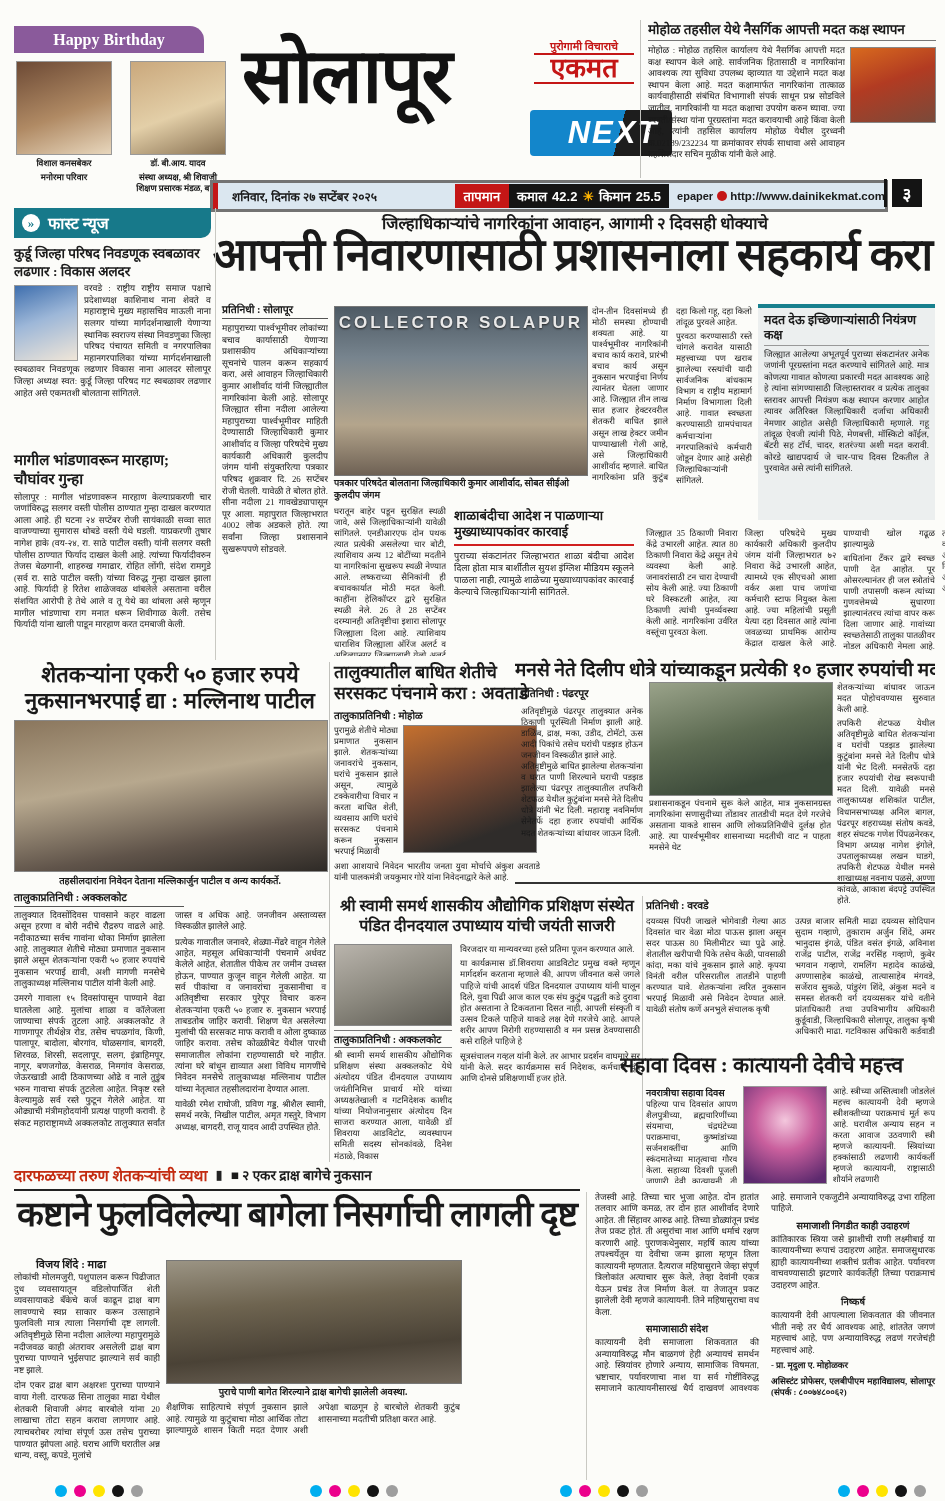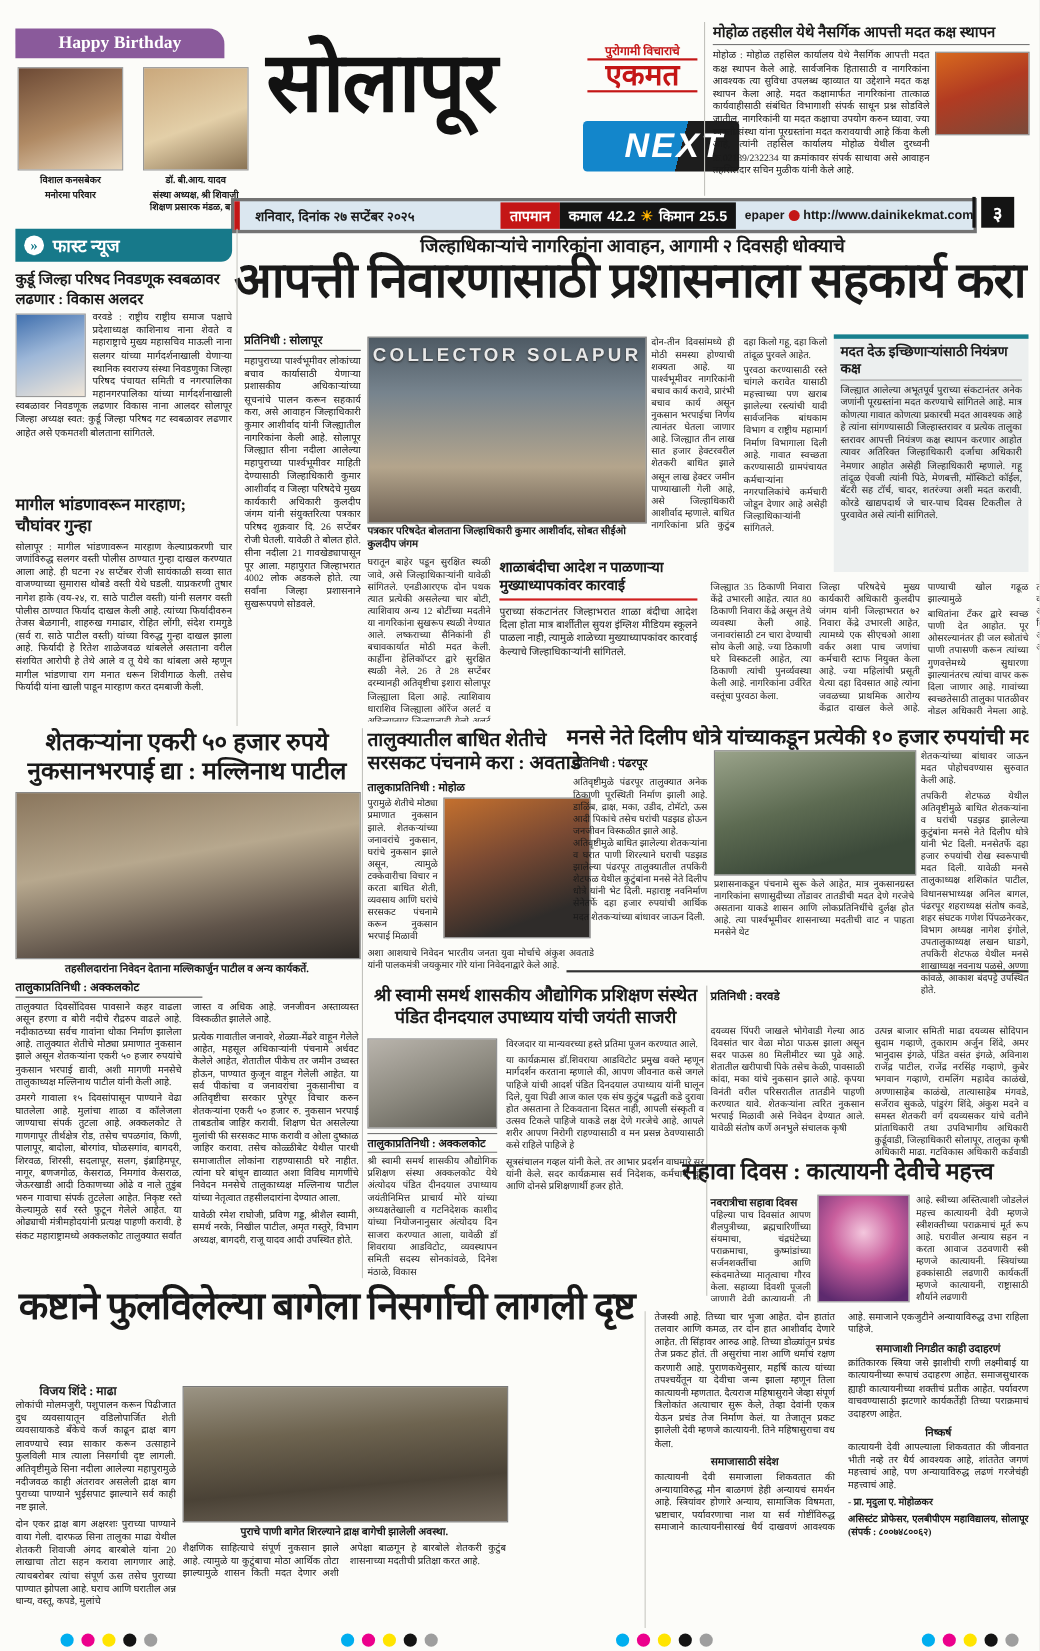--- a/index.html
+++ b/index.html
@@ -110,21 +110,21 @@
   .artD h2{margin:0;font-size:16px;line-height:1.25;text-align:center;}
   .d-left{position:absolute;left:0;top:48px;width:118px;}
   .d-photo{width:116px;height:80px;border:1px solid #888;
            background:linear-gradient(160deg,#b9b4ac,#8d8a80 50%,#5c5a52);}
   .d-by{font-size:10px;font-weight:bold;margin:4px 0 2px 0;border-top:1px solid #777;border-bottom:1px solid #777;padding:1px 0;}
   .d-right{position:absolute;left:126px;top:48px;width:180px;height:230px;}
   .d-right p,.d-left p{margin:0 0 3px 0;font-size:8.6px;line-height:1.3;text-align:justify;}
   
   .artE{left:646px;top:896px;width:289px;height:152px;}
   .artE h2{margin:0;font-size:15.5px;white-space:nowrap;overflow:hidden;}
-  .e-cols{display:flex;gap:9px;margin-top:18px;justify-content:space-between;}
+  .e-cols{display:flex;gap:9px;margin-top:2px;justify-content:space-between;}
   .e-c{width:140px;height:118px;overflow:hidden;}
   
   .artF-h{left:620px;top:1050px;width:315px;font-size:21px;font-weight:bold;white-space:nowrap;overflow:hidden;}
   .f-top{left:646px;top:1086px;width:289px;height:100px;display:flex;gap:6px;}
   .f-l{width:92px;}
   .f-sub{font-size:9.5px;font-weight:bold;}
   .f-img{width:82px;height:96px;border:1px solid #999;
          background:radial-gradient(circle at 50% 35%,#f3c7dd 0%,#c95f9d 40%,#5d2a6e 90%);}
   .f-r{width:103px;}
   .f-cont{left:586px;top:1192px;width:349px;height:288px;column-count:2;column-gap:12px;border-left:1px solid #c9c9c3;padding-left:8px;box-sizing:border-box;}
@@ -333,20 +333,25 @@
     <p>कात्यायनी देवी समाजाला शिकवतात की अन्यायाविरुद्ध मौन बाळगणं हेही अन्यायचं समर्थन आहे. स्त्रियांवर होणारे अन्याय, सामाजिक विषमता, भ्रष्टाचार, पर्यावरणाचा नाश या सर्व गोष्टींविरुद्ध समाजाने कात्यायनीसारखं धैर्य दाखवणं आवश्यक आहे. समाजाने एकजुटीने अन्यायाविरुद्ध उभा राहिला पाहिजे.</p>
     <h4>समाजाशी निगडीत काही उदाहरणं</h4>
     <p>क्रांतिकारक स्त्रिया जसे झाशीची राणी लक्ष्मीबाई या कात्यायनीच्या रूपाचं उदाहरण आहेत. समाजसुधारक ह्याही कात्यायनीच्या शक्तीचं प्रतीक आहेत. पर्यावरण वाचवण्यासाठी झटणारे कार्यकर्तेही तिच्या पराक्रमाचं उदाहरण आहेत.</p>
     <h4>निष्कर्ष</h4>
     <p>कात्यायनी देवी आपल्याला शिकवतात की जीवनात भीती नव्हे तर धैर्य आवश्यक आहे, शांततेत जगणं महत्त्वाचं आहे, पण अन्यायाविरुद्ध लढणं गरजेचंही महत्त्वाचं आहे.</p>
     <p class="f-cred">- प्रा. मृदुला ए. मोहोळकर</p>
     <p class="f-cred">असिस्टंट प्रोफेसर, एलबीपीएम महाविद्यालय, सोलापूर (संपर्क : ८००७४८००६२)</p>
   </div>
 
   <div class="abs artG">
+    <div class="g-strap">
+      <span class="red">दारफळच्या तरुण शेतकऱ्यांची व्यथा</span>
+      <span class="bar">▮</span>
+      <span class="blk">■ २ एकर द्राक्ष बागेचे नुकसान</span>
+    </div>
     <div class="g-title">कष्टाने फुलविलेल्या बागेला निसर्गाची लागली दृष्ट</div>
     <div class="g-by">विजय शिंदे : माढा</div>
     <div class="g-col1">
       <p class="bodytxt jt" style="margin:0 0 4px 0;">लोकांची मोलमजुरी, पशुपालन करून पिढीजात दुध व्यवसायातून वडिलोपार्जित शेती व्यवसायाकडे बँकेचे कर्ज काढून द्राक्ष बाग लावण्याचे स्वप्न साकार करून उत्साहाने फुलविली मात्र त्याला निसर्गाची दृष्ट लागली. अतिवृष्टीमुळे सिना नदीला आलेल्या महापुरामुळे नदीजवळ काही अंतरावर असलेली द्राक्ष बाग पुराच्या पाण्याने भुईसपाट झाल्याने सर्व काही नष्ट झाले.</p>
       <p class="bodytxt jt" style="margin:0;">दोन एकर द्राक्ष बाग अक्षरशः पुराच्या पाण्याने वाया गेली. दारफळ सिना तालुका माढा येथील शेतकरी शिवाजी अंगद बारबोले यांना 20 लाखाचा तोटा सहन करावा लागणार आहे. त्याचबरोबर त्यांचा संपूर्ण ऊस तसेच पुराच्या पाण्यात झोपला आहे. घराच आणि घरातील अन्न धान्य, वस्तू, कपडे, मुलांचे</p>
     </div>
     <div class="g-photo photo"></div>
     <div class="g-cap">पुराचे पाणी बागेत शिरल्याने द्राक्ष बागेची झालेली अवस्था.</div>
     <div class="g-below bodytxt jt">शैक्षणिक साहित्याचे संपूर्ण नुकसान झाले आहे. त्यामुळे या कुटुंबाचा मोठा आर्थिक तोटा झाल्यामुळे शासन किती मदत देणार अशी अपेक्षा बाळगून हे बारबोले शेतकरी कुटुंब शासनाच्या मदतीची प्रतिक्षा करत आहे.</div>
   </div>

